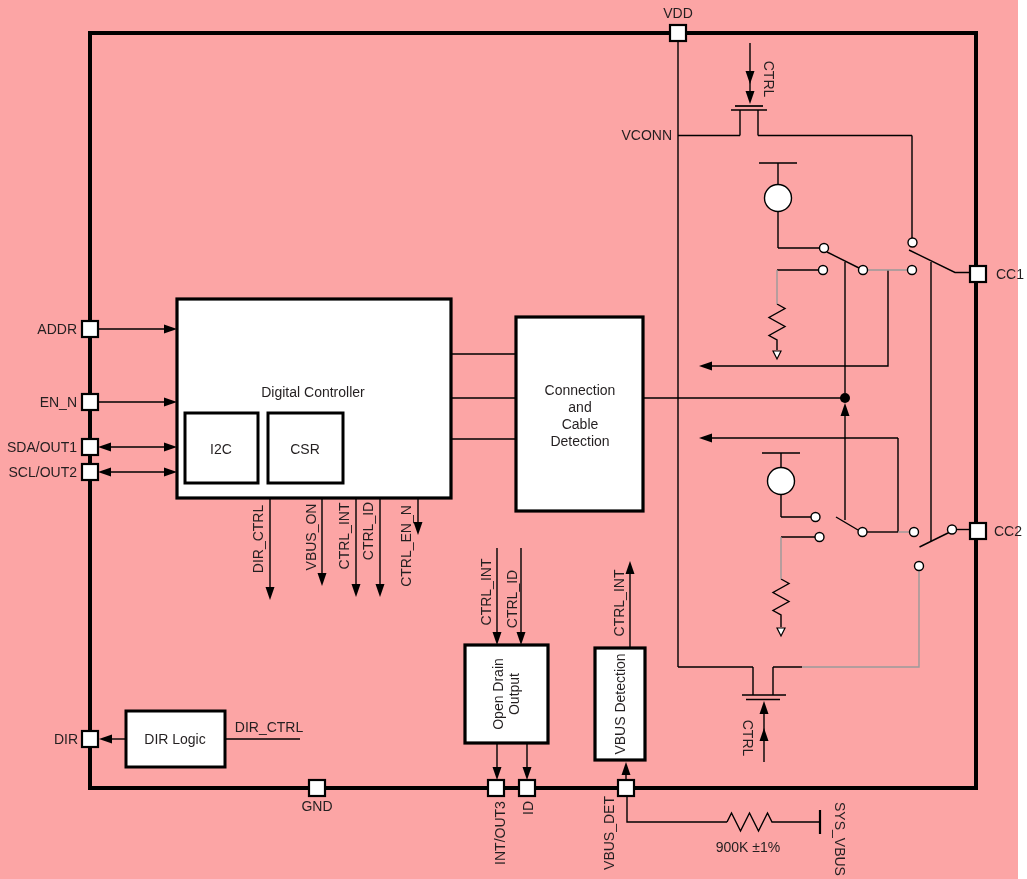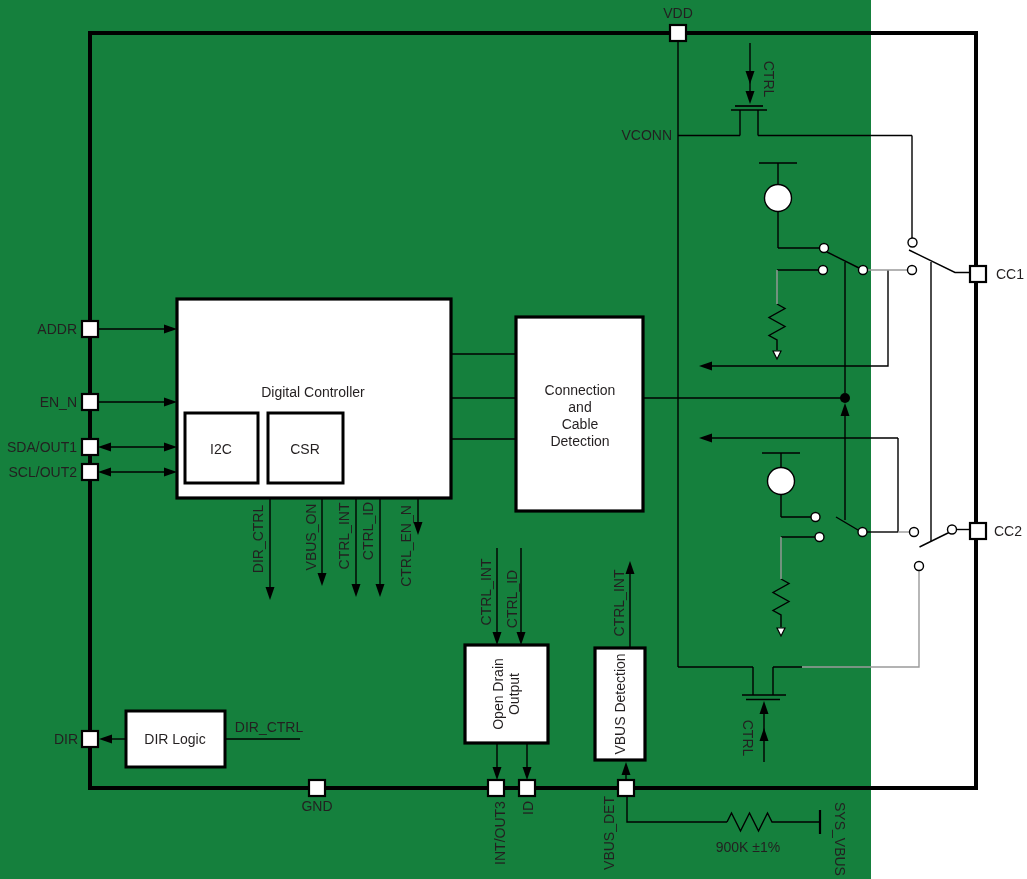--- a/index.html
+++ b/index.html
@@ -1,16 +1,16 @@
 <!DOCTYPE html>
 <html><head>
 <meta charset="utf-8">
 <style>
   html,body { margin:0; padding:0; background:#ffffff; }
-  .stage { position:relative; width:871px; height:879px; background:#15803d;
+  .stage { position:relative; width:1018px; height:879px; background:#fca5a5;
            font-family:"Liberation Sans", sans-serif; }
   svg { display:block; }
   svg text { font-family:"Liberation Sans", sans-serif; font-size:14px; fill:#231f20; }
   .w   { stroke:#000000; stroke-width:1.4; fill:none; }
   .w17 { stroke:#000000; stroke-width:1.7; fill:none; }
   .wg  { stroke:#9a9a9a; stroke-width:1.4; fill:none; }
   .border { fill:none; stroke:#000000; stroke-width:4; }
   .blk { fill:#ffffff; stroke:#000000; stroke-width:3.2; }
   .blk3 { fill:#ffffff; stroke:#000000; stroke-width:3; }
   .pin { fill:#ffffff; stroke:#000000; stroke-width:2.2; }

